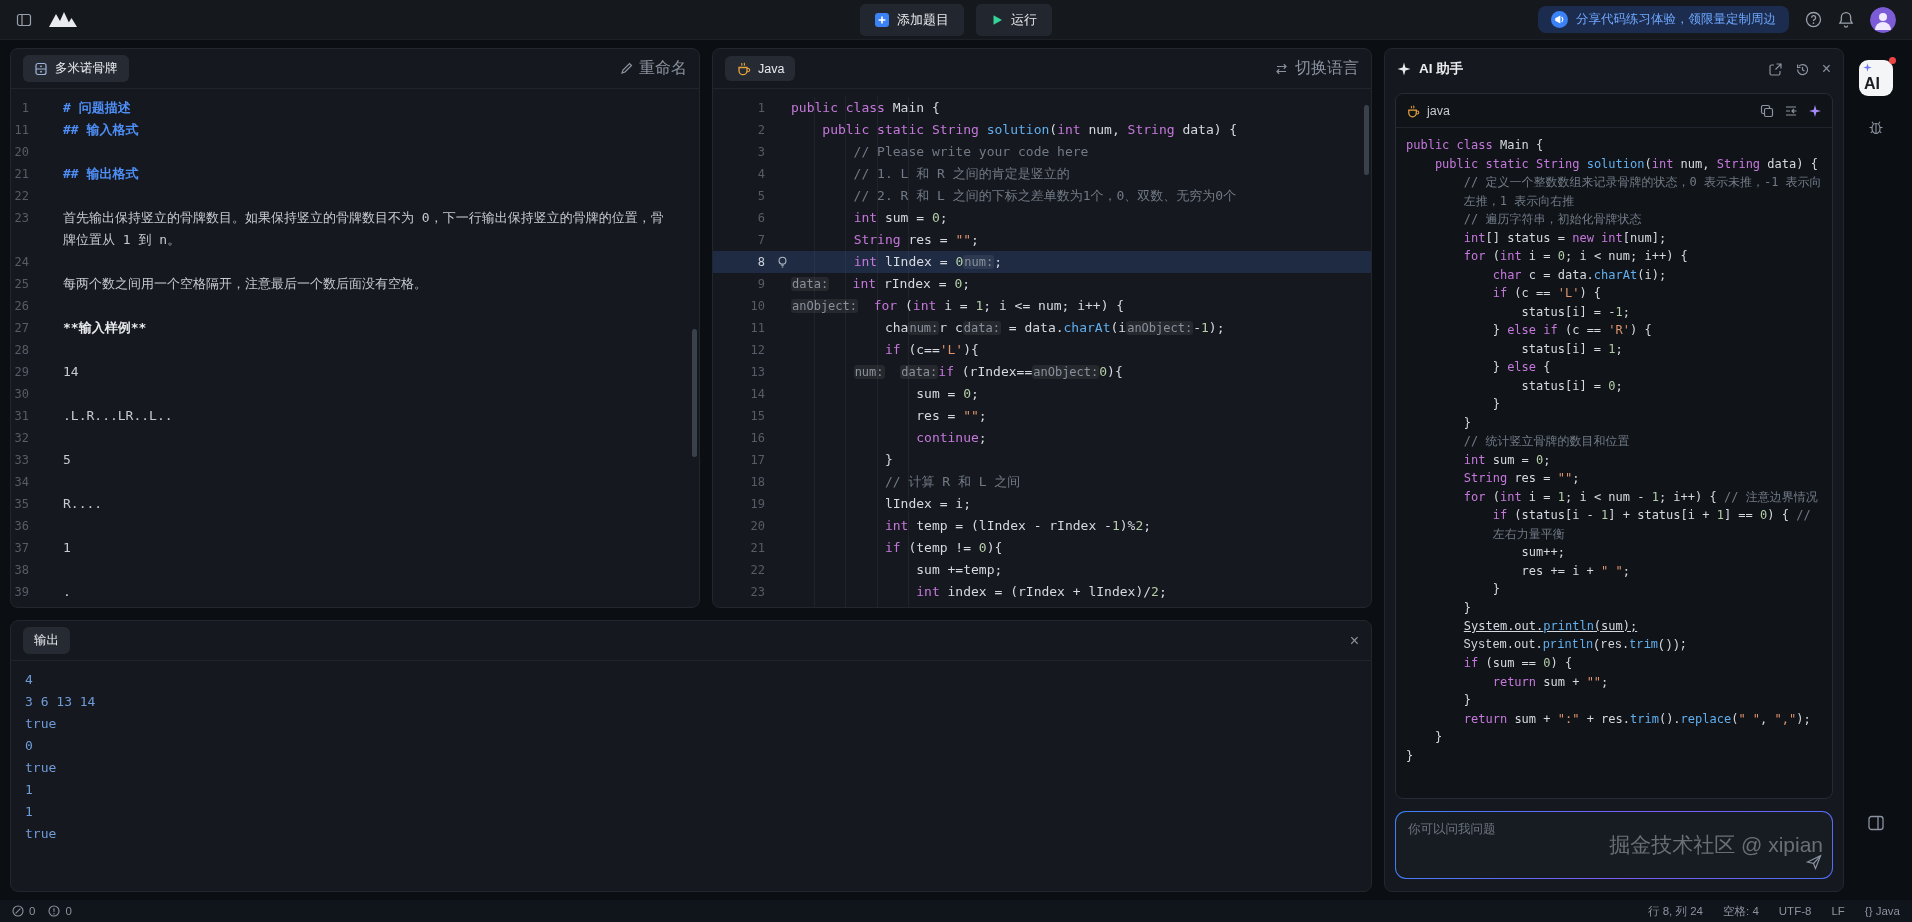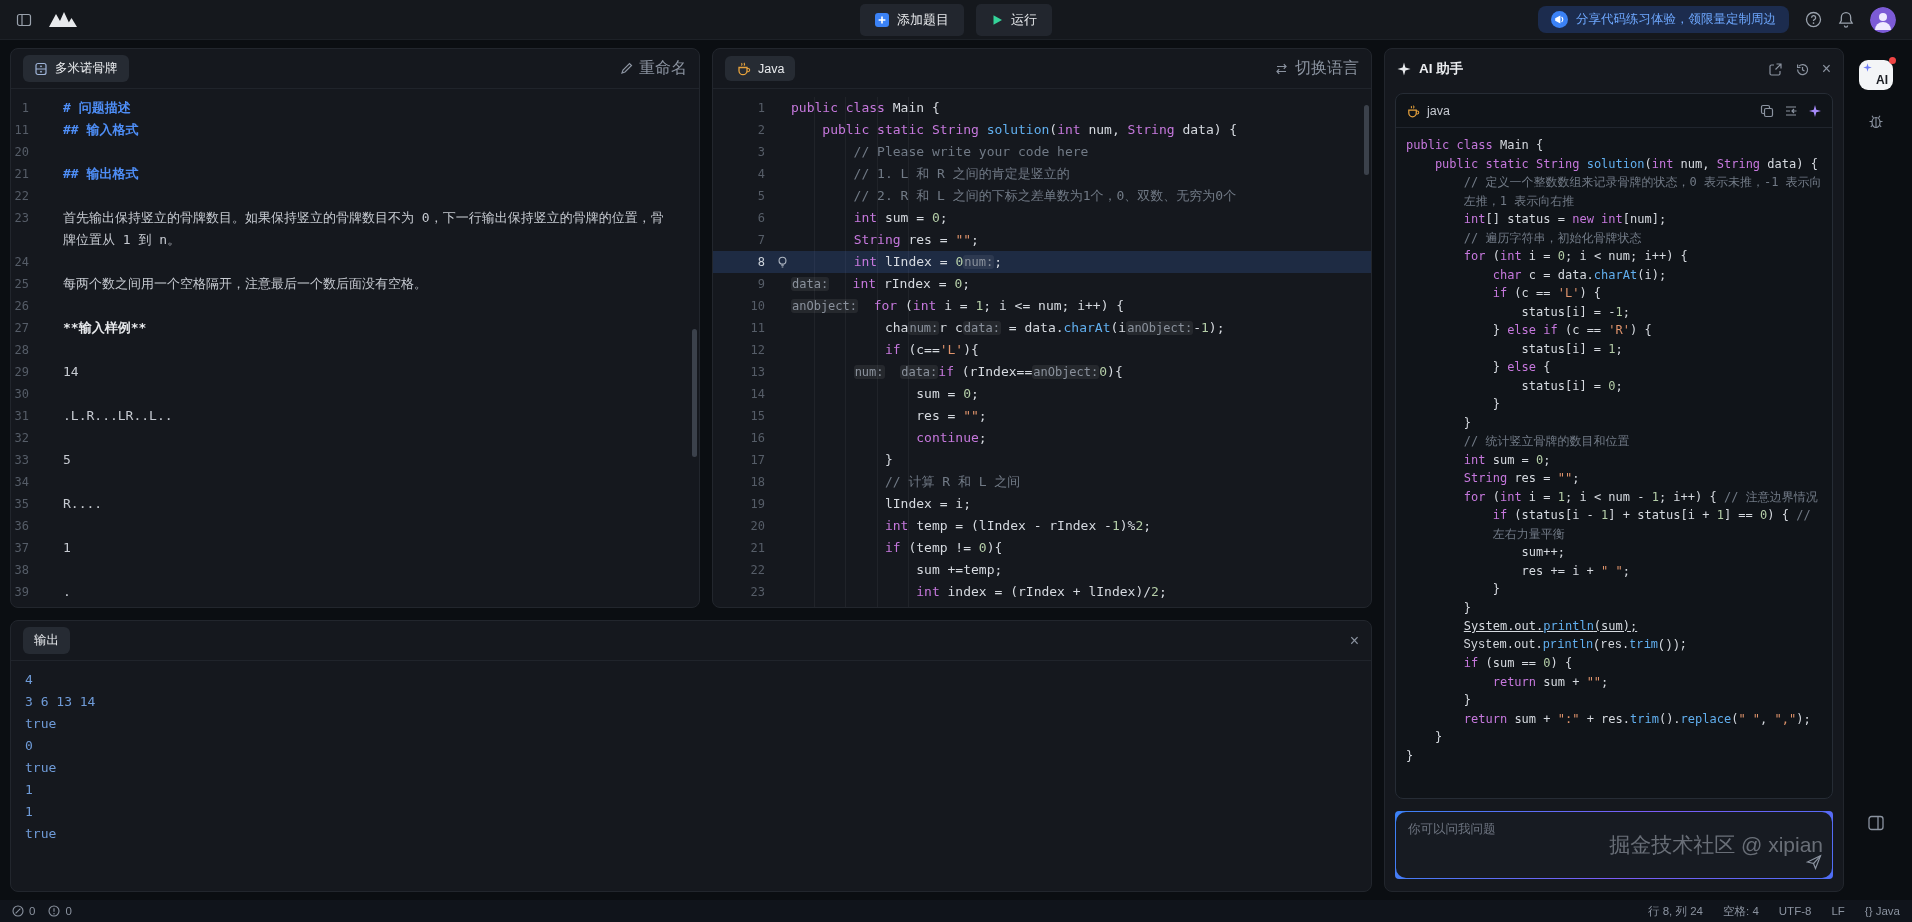--- a/index.html
+++ b/index.html
@@ -56,28 +56,28 @@
 .out-body{padding:8px 14px;font-family:"DejaVu Sans Mono",monospace;font-size:13px;line-height:22px;color:#6f9bd8;height:calc(100% - 40px);overflow:hidden}
 
 .ai-head{height:40px;display:flex;align-items:center;gap:8px;padding:0 12px;flex:none}
 .ai-title{font-weight:bold;font-size:13.5px;color:#eceef1}
 .ai-head-right{margin-left:auto;display:flex;align-items:center;gap:12px}
 .ai-card{margin:4px 10px 0 10px;flex:1;background:#101419;border:1px solid #262c35;border-radius:8px;overflow:hidden;display:flex;flex-direction:column}
 .ai-card-head{height:34px;display:flex;align-items:center;gap:7px;padding:0 10px;border-bottom:1px solid #20252d;flex:none;color:#c6cad1;font-size:12.5px}
 .ai-card-icons{margin-left:auto;display:flex;align-items:center;gap:10px}
 .ai-code{flex:1;overflow:hidden;padding:8px 10px;font-family:"DejaVu Sans Mono",monospace;font-size:12px;line-height:18.5px;color:#d6dae0}
 .ai-line{white-space:pre-wrap;word-break:break-all}
-.ai-input-wrap{margin:12px 10px;flex:none;border-radius:4px;padding:1px;background:linear-gradient(120deg,#3b82f6,#7c5cf6 55%,#4f6ef6)}
+.ai-input-wrap{margin:12px 10px;flex:none;border-radius:11px;padding:1px;background:linear-gradient(120deg,#3b82f6,#7c5cf6 55%,#4f6ef6)}
 .ai-input{background:#171b22;border-radius:10px;height:66px;position:relative;padding:9px 12px}
 .ai-input textarea{background:transparent;border:none;outline:none;color:#d6dae0;width:92%;height:100%;resize:none;font-family:"Liberation Sans",sans-serif;font-size:12.5px}
 .ai-input textarea::placeholder{color:#6f7682}
 .send{position:absolute;right:10px;bottom:8px;cursor:pointer}
 .watermark{position:absolute;bottom:32px;right:20px;font-size:21px;color:rgba(160,166,176,.6);white-space:nowrap;z-index:5;pointer-events:none}
 
-.ai-fab{width:34px;height:30px;background:#f3f5f7;border-radius:9px;color:#1a1d23;font-weight:bold;font-size:12px;display:flex;align-items:flex-end;justify-content:flex-end;padding:3px 5px;position:relative;cursor:pointer}
+.ai-fab{width:34px;height:36px;background:#f3f5f7;border-radius:9px;color:#1a1d23;font-weight:bold;font-size:16px;display:flex;align-items:flex-end;justify-content:flex-start;padding:3px 5px;position:relative;cursor:pointer}
 .fab-dot{position:absolute;top:-3px;right:-3px;width:7px;height:7px;background:#ef4444;border-radius:50%}
 .fab-spark{position:absolute;top:3px;left:4px}
 .strip-bottom{margin-top:auto;margin-bottom:48px;cursor:pointer}
 
 .statusbar{position:absolute;bottom:0;left:0;right:0;height:22px;background:#10141b;display:flex;align-items:center;padding:0 12px;font-size:11.5px;color:#8b93a0}
 .sb-left{display:flex;align-items:center;gap:5px}
 .sb-left .cnt{margin-right:8px}
 .sb-right{margin-left:auto;display:flex;align-items:center;gap:20px}
 .sb-item{cursor:pointer}
 </style>
@@ -404,22 +404,22 @@
               <svg width="14" height="14" viewBox="0 0 14 14">
                 <path d="M7 1 L8.3 5.7 L13 7 L8.3 8.3 L7 13 L5.7 8.3 L1 7 L5.7 5.7 Z" fill="#a78bfa"></path>
               </svg>
             </span>
         </div>
       </div>
       <div class="ai-code" id="ai-code">
           <div class="ai-line" style="padding-left: 0ch;"><span class="tk-k">public</span><span class="tk-v"> </span><span class="tk-k">class</span><span class="tk-v"> Main {</span></div>
           <div class="ai-line" style="padding-left: 4ch;"><span class="tk-v"></span><span class="tk-k">public</span><span class="tk-v"> </span><span class="tk-k">static</span><span class="tk-v"> </span><span class="tk-k">String</span><span class="tk-v"> </span><span class="tk-f">solution</span><span class="tk-v">(</span><span class="tk-k">int</span><span class="tk-v"> num, </span><span class="tk-k">String</span><span class="tk-v"> data) {</span></div>
           <div class="ai-line" style="padding-left: 8ch;"><span class="tk-c">// 定义一个整数数组来记录骨牌的状态，0 表示未推，-1 表示向左推，1 表示向右推</span></div>
+          <div class="ai-line" style="padding-left: 8ch;"><span class="tk-c">// 遍历字符串，初始化骨牌状态</span></div>
           <div class="ai-line" style="padding-left: 8ch;"><span class="tk-v"></span><span class="tk-k">int</span><span class="tk-v">[] status = </span><span class="tk-k">new</span><span class="tk-v"> </span><span class="tk-k">int</span><span class="tk-v">[num];</span></div>
-          <div class="ai-line" style="padding-left: 8ch;"><span class="tk-c">// 遍历字符串，初始化骨牌状态</span></div>
           <div class="ai-line" style="padding-left: 8ch;"><span class="tk-v"></span><span class="tk-k">for</span><span class="tk-v"> (</span><span class="tk-k">int</span><span class="tk-v"> i = </span><span class="tk-n">0</span><span class="tk-v">; i &lt; num; i++) {</span></div>
           <div class="ai-line" style="padding-left: 12ch;"><span class="tk-v"></span><span class="tk-k">char</span><span class="tk-v"> c = data.</span><span class="tk-f">charAt</span><span class="tk-v">(i);</span></div>
           <div class="ai-line" style="padding-left: 12ch;"><span class="tk-v"></span><span class="tk-k">if</span><span class="tk-v"> (c == </span><span class="tk-s">'L'</span><span class="tk-v">) {</span></div>
           <div class="ai-line" style="padding-left: 16ch;"><span class="tk-v">status[i] = -</span><span class="tk-n">1</span><span class="tk-v">;</span></div>
           <div class="ai-line" style="padding-left: 12ch;"><span class="tk-v">} </span><span class="tk-k">else</span><span class="tk-v"> </span><span class="tk-k">if</span><span class="tk-v"> (c == </span><span class="tk-s">'R'</span><span class="tk-v">) {</span></div>
           <div class="ai-line" style="padding-left: 16ch;"><span class="tk-v">status[i] = </span><span class="tk-n">1</span><span class="tk-v">;</span></div>
           <div class="ai-line" style="padding-left: 12ch;"><span class="tk-v">} </span><span class="tk-k">else</span><span class="tk-v"> {</span></div>
           <div class="ai-line" style="padding-left: 16ch;"><span class="tk-v">status[i] = </span><span class="tk-n">0</span><span class="tk-v">;</span></div>
           <div class="ai-line" style="padding-left: 12ch;"><span class="tk-v">}</span></div>
           <div class="ai-line" style="padding-left: 8ch;"><span class="tk-v">}</span></div>

